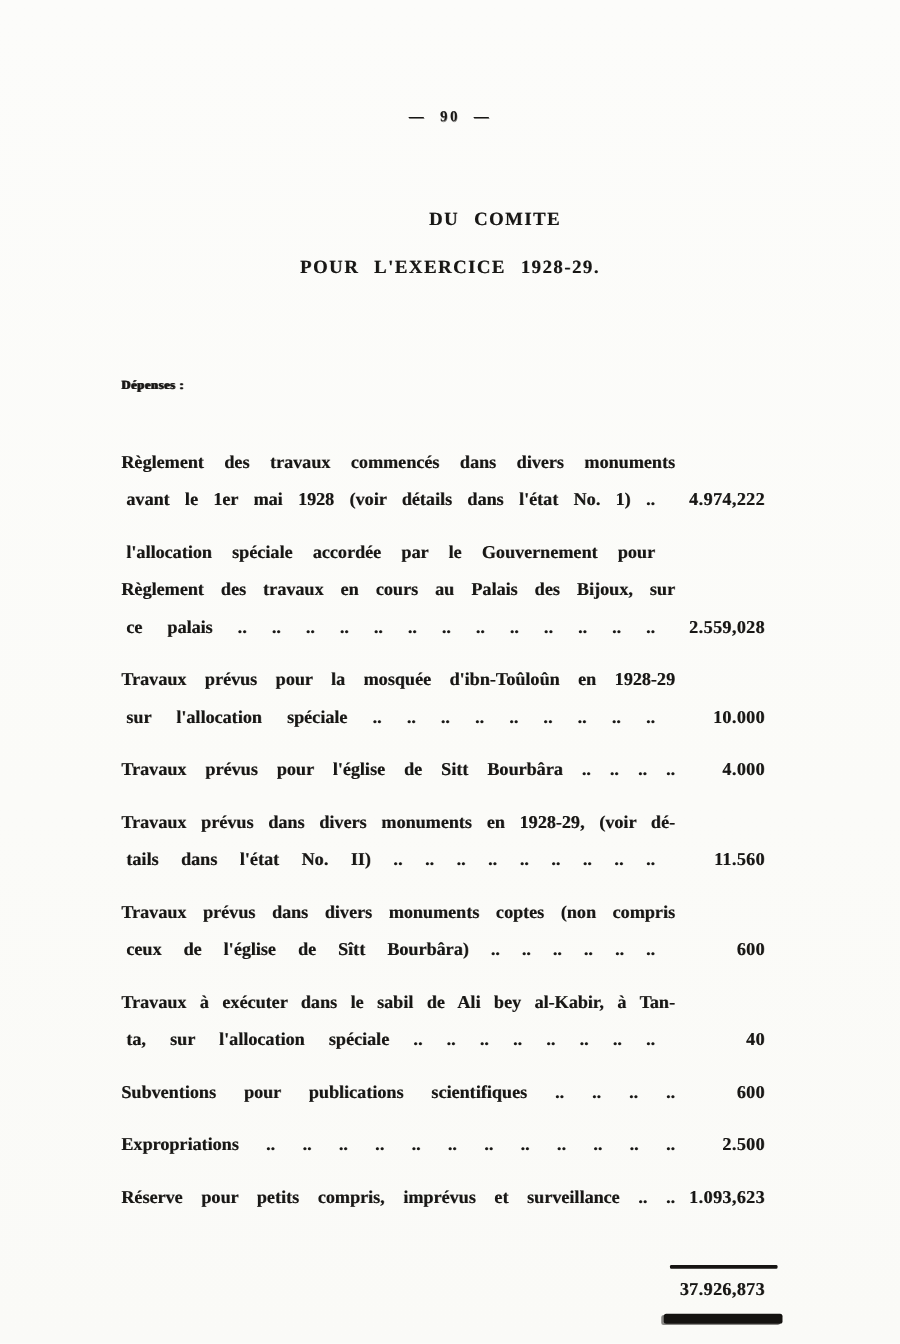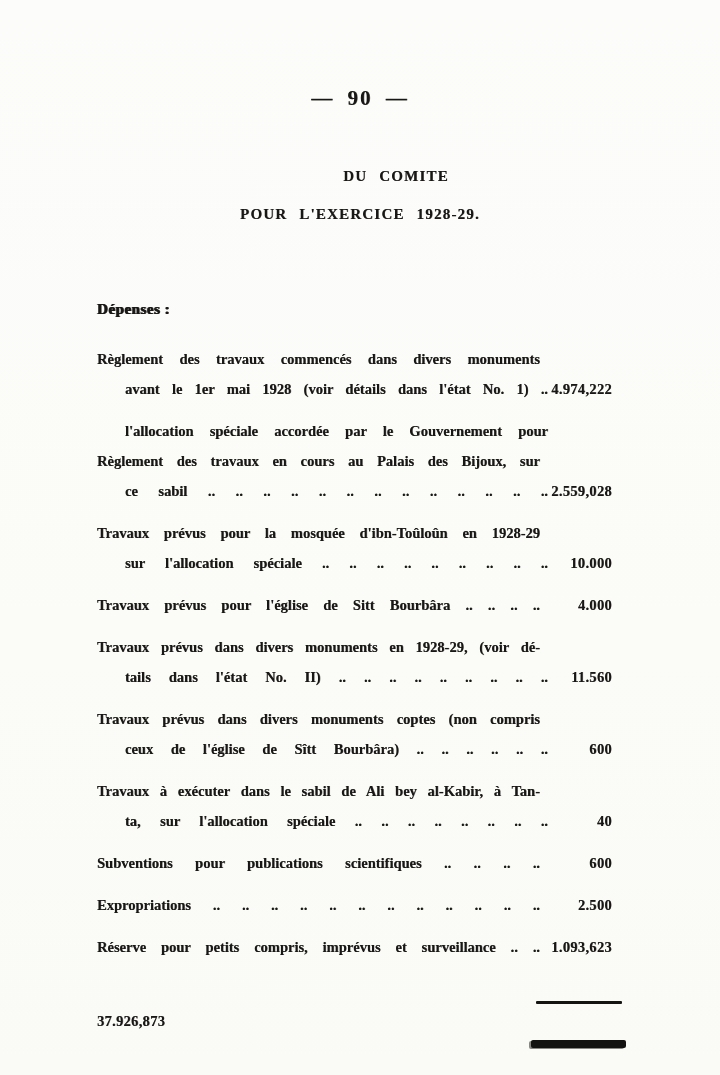--- a/index.html
+++ b/index.html
@@ -11,59 +11,59 @@
     color:#181715;
     overflow:hidden;
   }
   .ink{
     font-weight:700;
     text-shadow:0.4px 0.2px 0 rgba(20,18,16,0.55);
   }
   
   .pageno{
     position:absolute;top:86px;left:0;width:100%;
-    text-align:center;font-size:21px;letter-spacing:2px;word-spacing:6px;
+    text-align:center;font-size:12px;letter-spacing:2px;word-spacing:6px;
   }
   .title{
     position:absolute;left:0;width:100%;
     text-align:center;font-size:15px;letter-spacing:1.2px;word-spacing:7px;
   }
   .t1{top:126px;}
   .t2{top:168px;padding-left:36px;}
   .t3{top:206px;}
   
   .body{
     position:absolute;left:97px;top:299px;width:515px;
     font-size:14.5px;
   }
   .section-heading{
-    line-height:20px;margin-bottom:25px;
-    font-size:15px;letter-spacing:0.5px;
+    line-height:20px;margin-bottom:36px;
+    font-size:10px;letter-spacing:0.5px;
     text-shadow:0.8px 0.3px 0 rgba(20,18,16,0.9), -0.4px 0 0 rgba(20,18,16,0.6);
   }
   .item{position:relative;margin-bottom:12px;}
   .line{
     width:443px;line-height:30px;
     text-align:justify;text-align-last:justify;
     word-spacing:2px;
   }
-  .line.indent{margin-left:28px;width:423px;}
+  .line.indent{margin-left:4px;width:423px;}
   .amount{
     position:absolute;right:0;bottom:0;
     line-height:30px;text-align:left;
     letter-spacing:0.3px;
   }
   
   .total-block{position:relative;width:515px;}
   .total-rule{
     position:absolute;right:-10px;top:-5px;
     width:86px;height:3px;background:#161412;border-radius:1px;
   }
   .grand-total{
-    line-height:30px;text-align:left;padding-top:0px;
+    line-height:30px;text-align:right;padding-top:0px;
     letter-spacing:0.3px;
     margin-top:44px;
   }
   .bottom-rule{
     position:absolute;right:-14px;margin-top:4px;
     width:95px;height:8px;background:#141210;border-radius:2px;
     box-shadow:-2px 1px 0 rgba(20,18,16,0.5);
   }
 </style>
 </head>
@@ -81,21 +81,21 @@
 
     <div id="expense-list">
         <div class="item">
           <div class="line ink">Règlement des travaux commencés dans divers monuments</div>
           <div class="line ink indent">avant le 1er mai 1928 (voir détails dans l'état No. 1) ..</div>
           <div class="amount ink">4.974,222</div>
         </div>
         <div class="item">
           <div class="line ink indent">l'allocation spéciale accordée par le Gouvernement pour</div>
           <div class="line ink">Règlement des travaux en cours au Palais des Bijoux, sur</div>
-          <div class="line ink indent">ce sabil .. .. .. .. .. .. .. .. .. .. .. .. ..</div>
+          <div class="line ink indent">ce palais .. .. .. .. .. .. .. .. .. .. .. .. ..</div>
           <div class="amount ink">2.559,028</div>
         </div>
         <div class="item">
           <div class="line ink">Travaux prévus pour la mosquée d'ibn-Toûloûn en 1928-29</div>
           <div class="line ink indent">sur l'allocation spéciale .. .. .. .. .. .. .. .. ..</div>
           <div class="amount ink">10.000</div>
         </div>
         <div class="item">
           <div class="line ink">Travaux prévus pour l'église de Sitt Bourbâra .. .. .. ..</div>
           <div class="amount ink">4.000</div>

